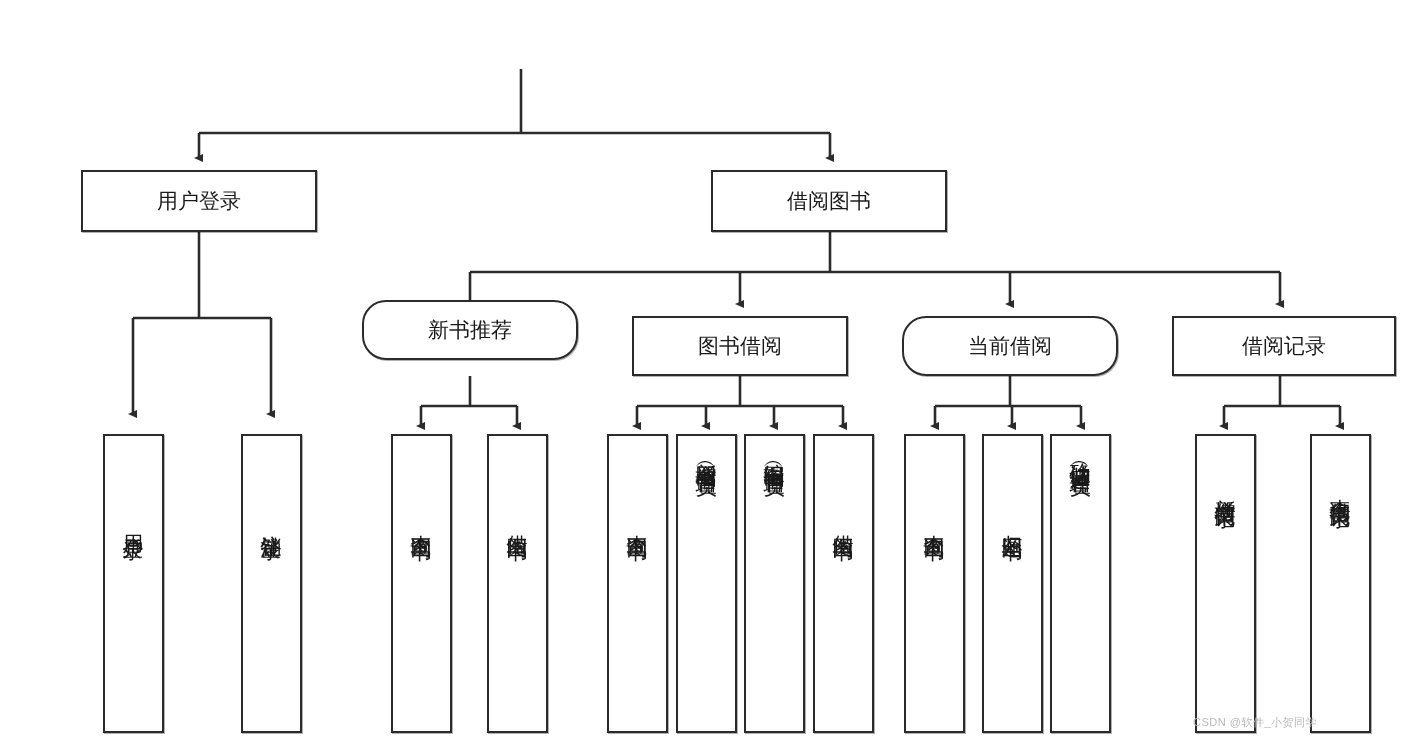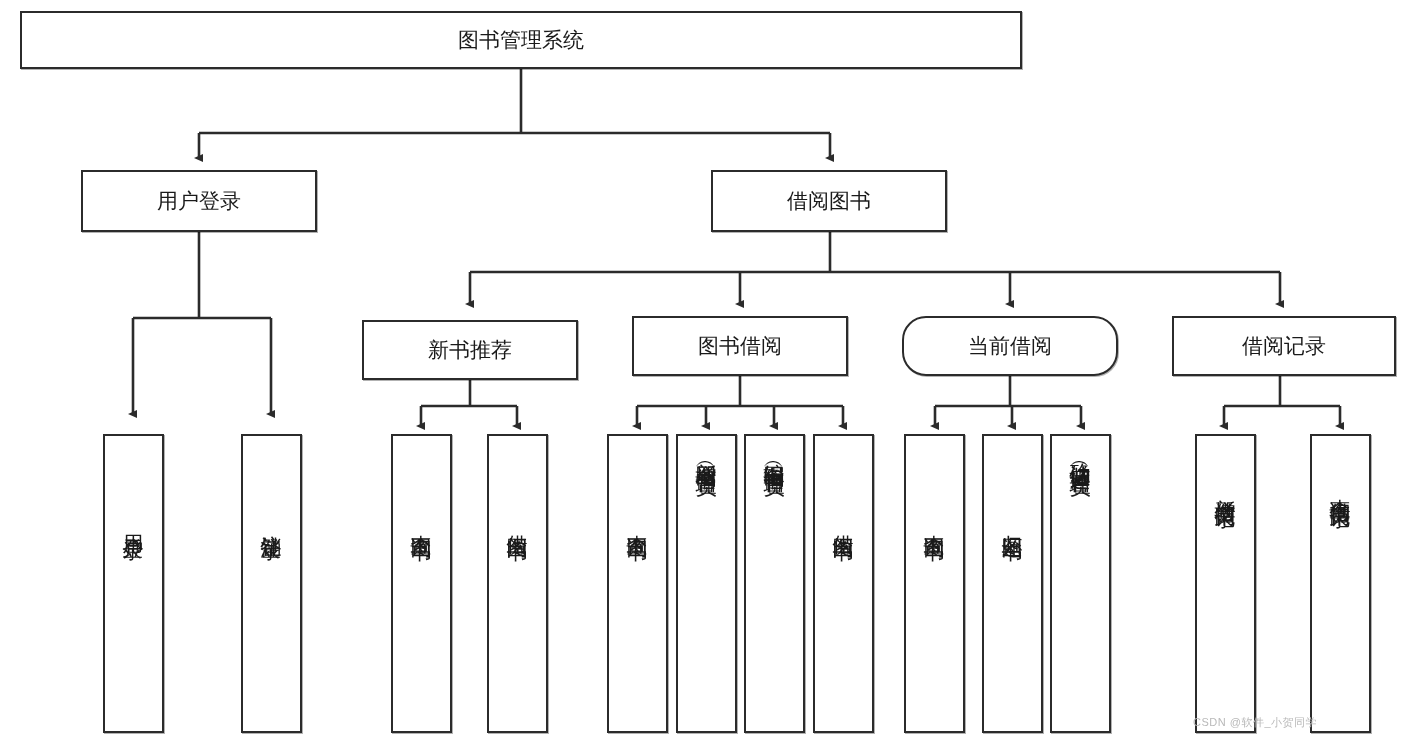--- a/index.html
+++ b/index.html
@@ -114,32 +114,29 @@
       <path d="M1012,406 L1012,426" marker-end="url(#arrow)"></path>
       <path d="M1081,406 L1081,426" marker-end="url(#arrow)"></path>
 
       <path d="M1280,376 L1280,406"></path>
       <path d="M1224,406 L1340,406"></path>
       <path d="M1224,406 L1224,426" marker-end="url(#arrow)"></path>
       <path d="M1340,406 L1340,426" marker-end="url(#arrow)"></path>
     </g>
   </svg>
 
-  <div class="node horiz" style="left:20px; top:11px; width:1002px; height:58px;">
-    <span class="label">图书管理系统</span>
-  </div>
 
   <div class="node horiz" style="left:81px; top:170px; width:236px; height:62px;">
     <span class="label">用户登录</span>
   </div>
   <div class="node horiz" style="left:711px; top:170px; width:236px; height:62px;">
     <span class="label">借阅图书</span>
   </div>
 
-  <div class="node horiz" style="left:362px; top:320px; width:216px; height:60px;">
+  <div class="node horiz" style="left:362px; top:300px; width:216px; height:60px;border-radius:24px;">
     <span class="label">新书推荐</span>
   </div>
   <div class="node horiz" style="left:632px; top:316px; width:216px; height:60px;">
     <span class="label">图书借阅</span>
   </div>
   <div class="node horiz" style="left:902px; top:316px; width:216px; height:60px;border-radius:24px;">
     <span class="label">当前借阅</span>
   </div>
   <div class="node horiz" style="left:1172px; top:316px; width:224px; height:60px;">
     <span class="label">借阅记录</span>

